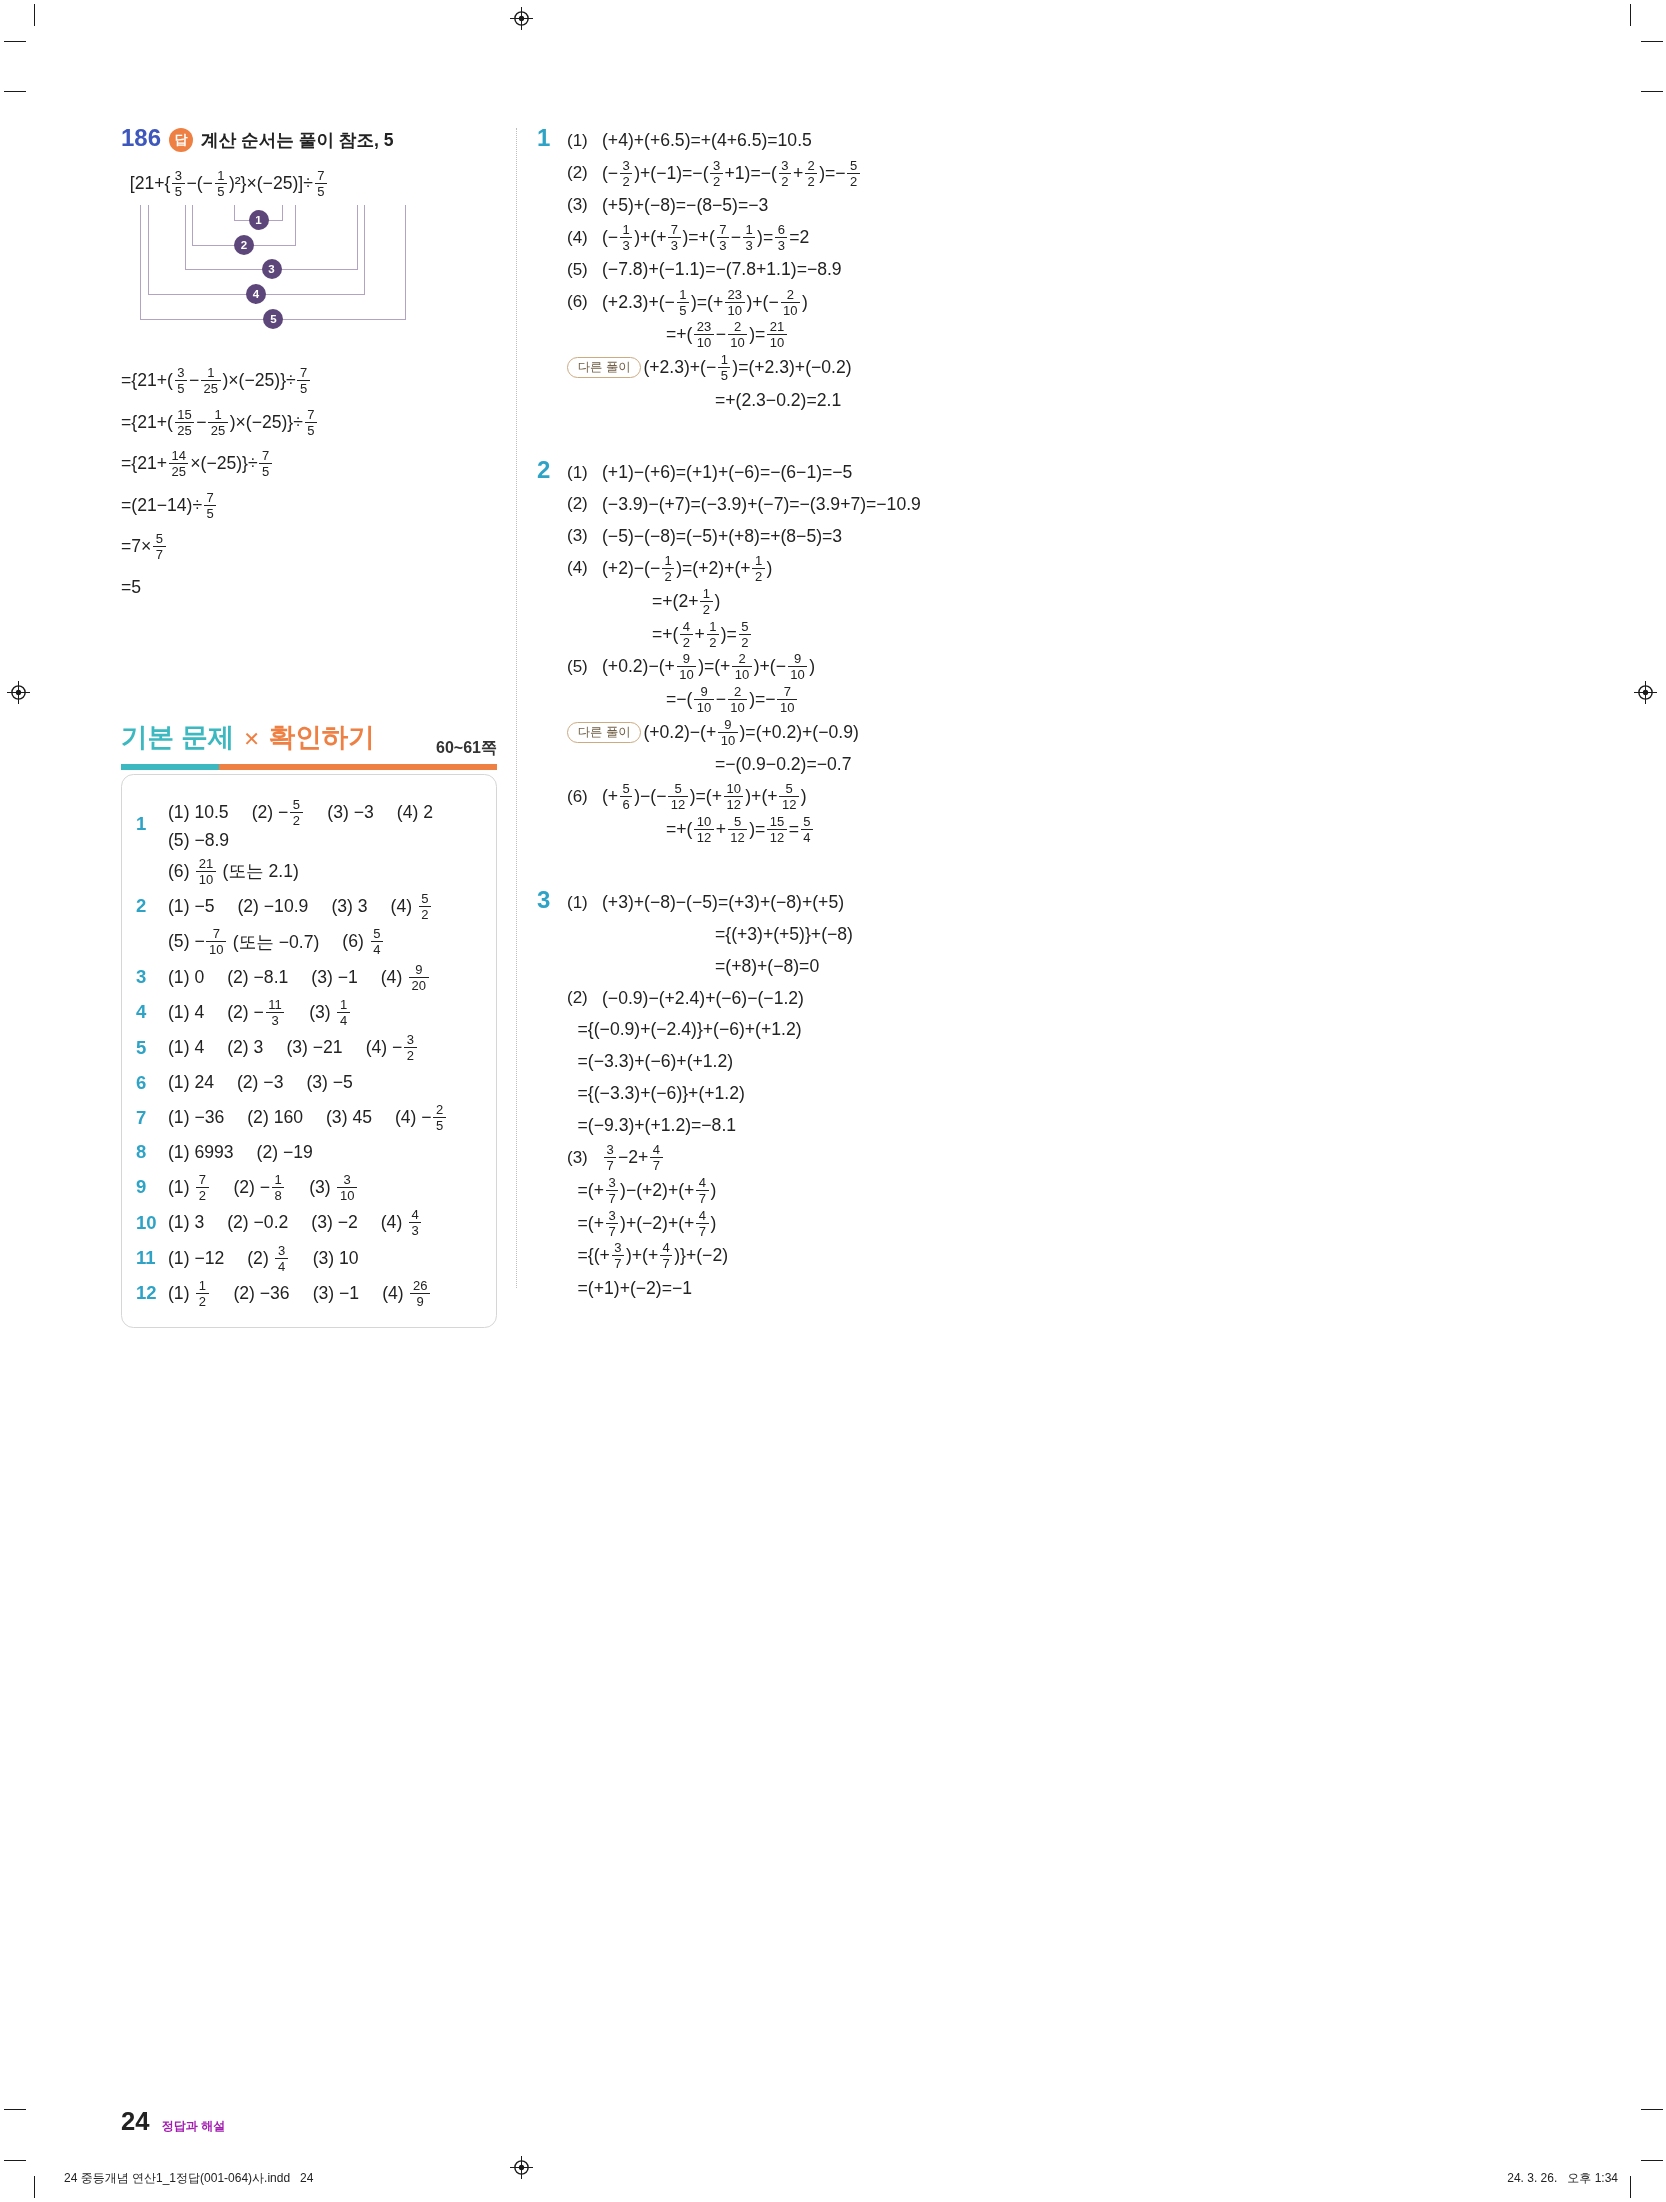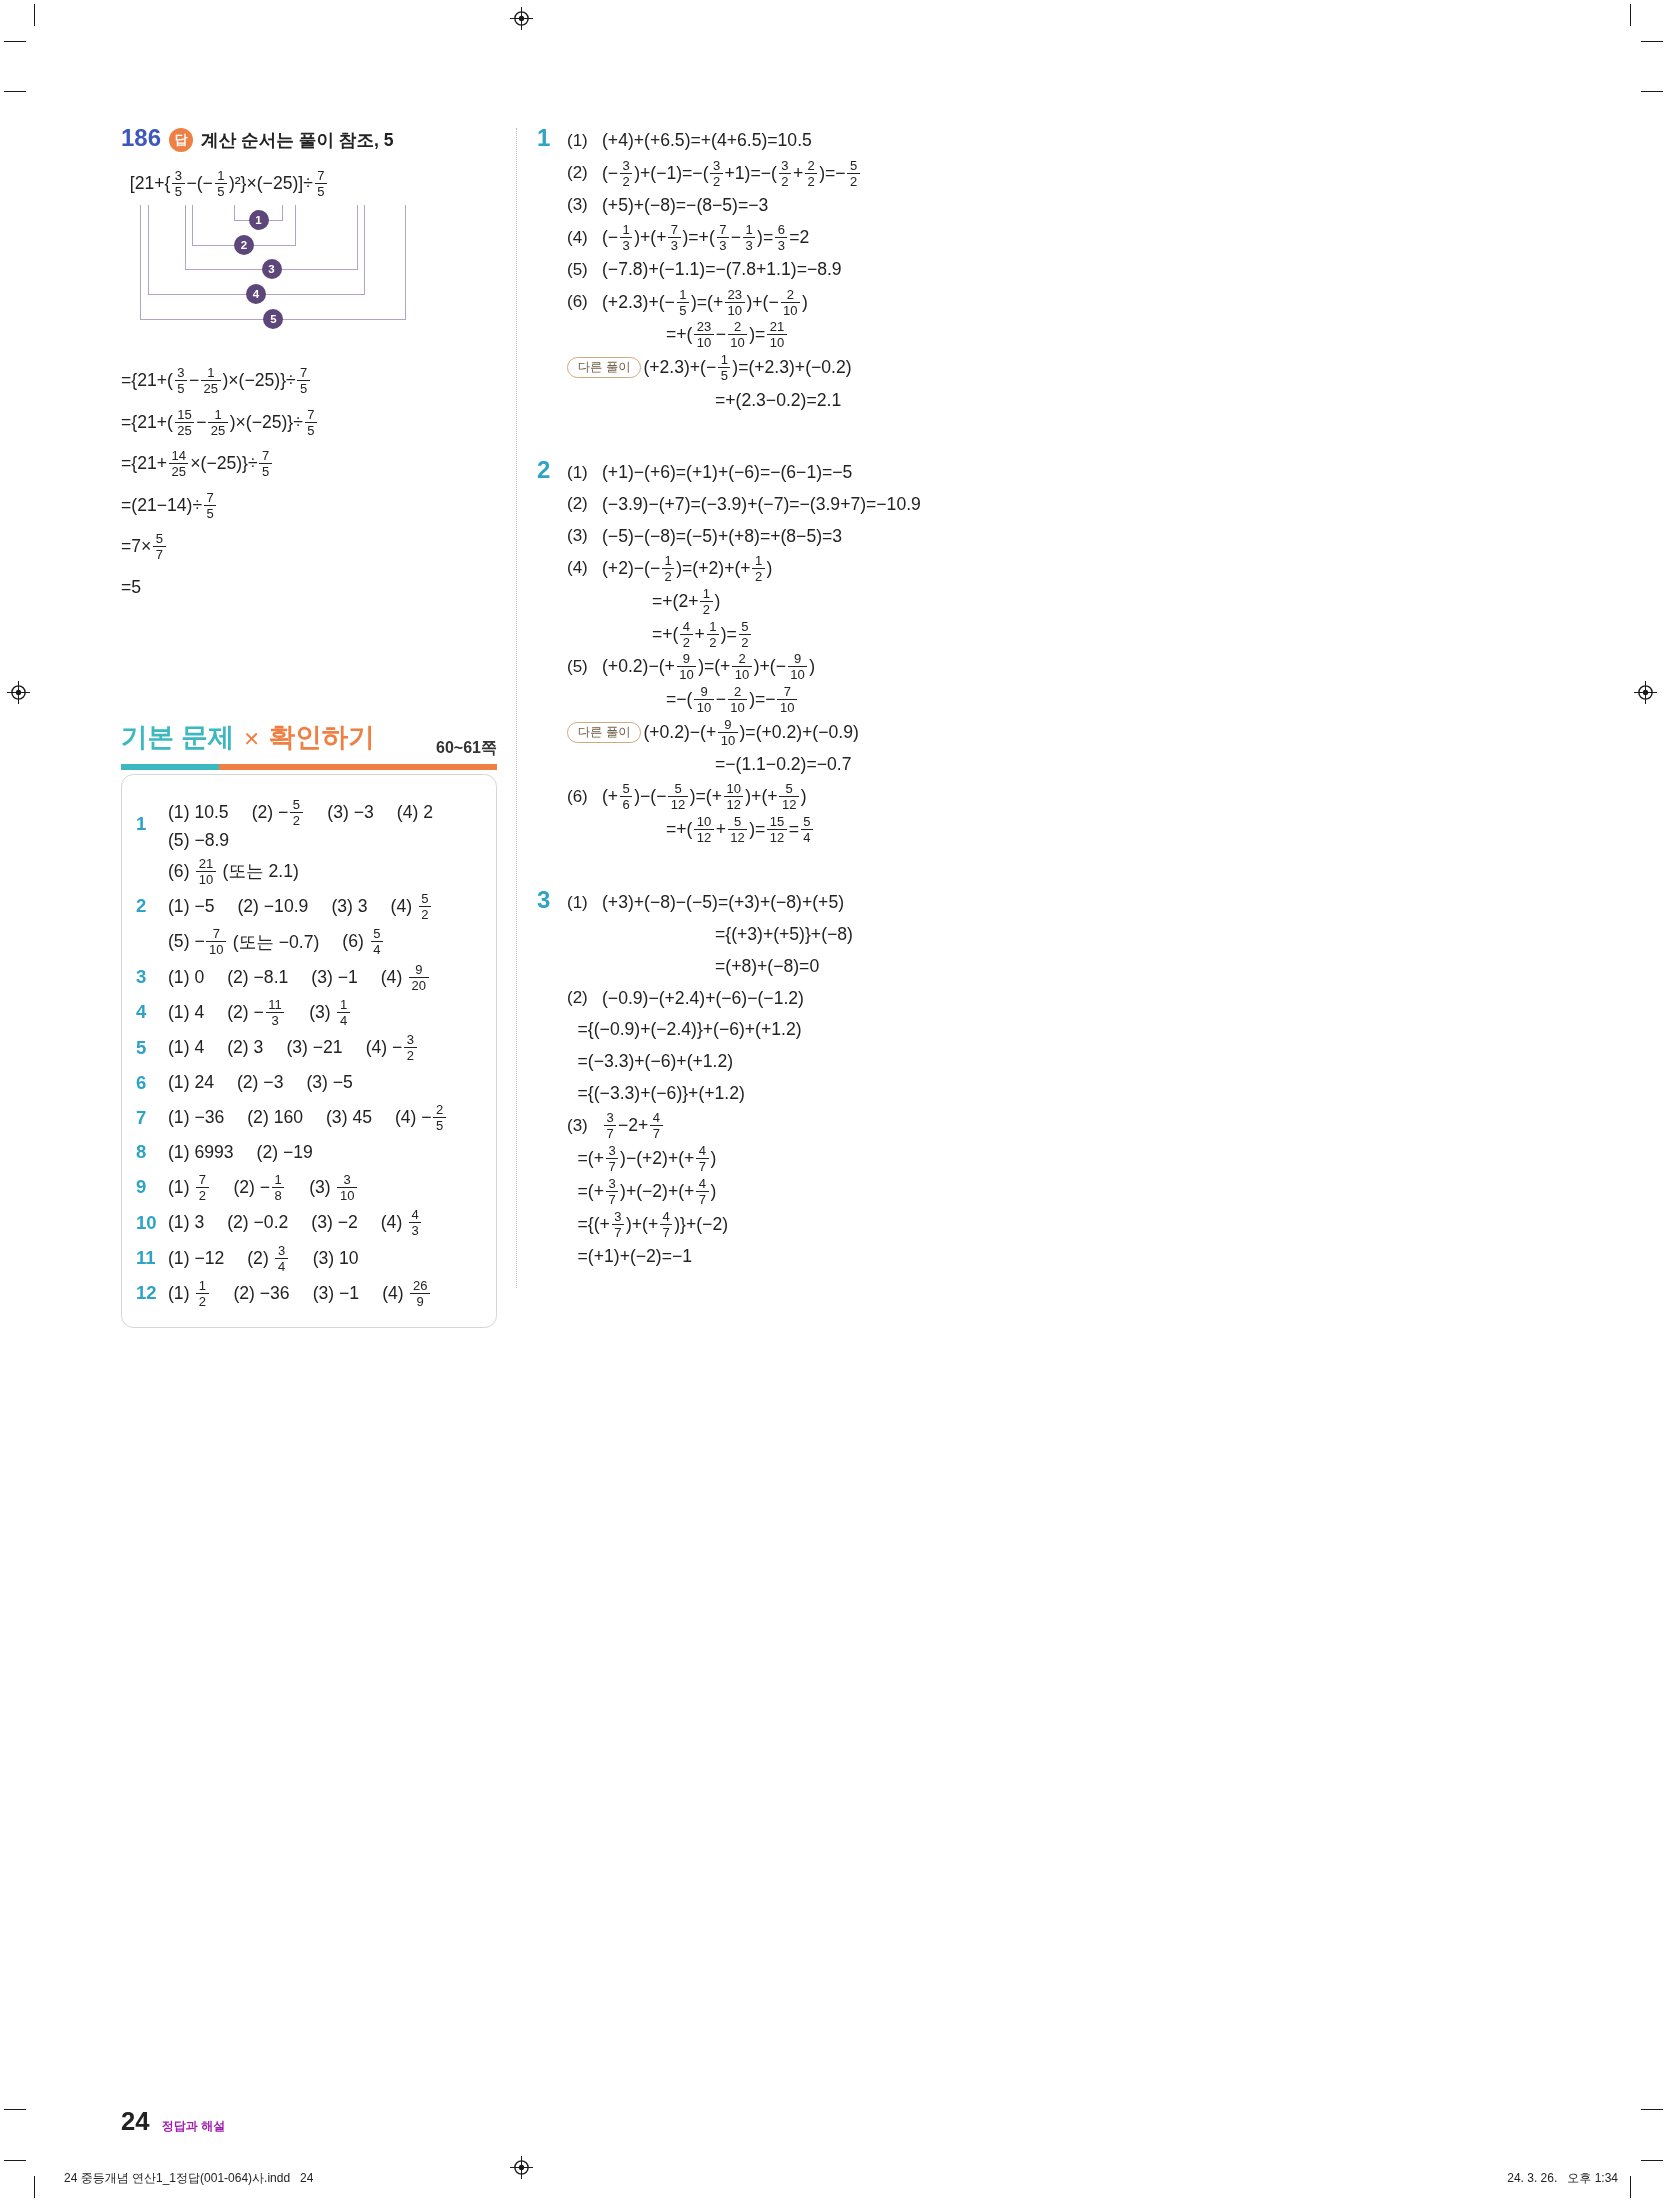--- a/index.html
+++ b/index.html
@@ -405,21 +405,21 @@
               <span class="mtext">(+0.2)−(+<span class="frac"><span class="fnum">9</span><span class="fden">10</span></span>)=(+<span class="frac"><span class="fnum">2</span><span class="fden">10</span></span>)+(−<span class="frac"><span class="fnum">9</span><span class="fden">10</span></span>)</span>
             </div>
             <div class="mline ind-3">
               <span class="mtext">=−(<span class="frac"><span class="fnum">9</span><span class="fden">10</span></span>−<span class="frac"><span class="fnum">2</span><span class="fden">10</span></span>)=−<span class="frac"><span class="fnum">7</span><span class="fden">10</span></span></span>
             </div>
             <div class="mline">
               <span class="alt-badge">다른 풀이</span>
               <span class="mtext">(+0.2)−(+<span class="frac"><span class="fnum">9</span><span class="fden">10</span></span>)=(+0.2)+(−0.9)</span>
             </div>
             <div class="mline ind-4">
-              <span class="mtext">=−(1.1−0.2)=−0.7</span>
+              <span class="mtext">=−(0.9−0.2)=−0.7</span>
             </div>
             <div class="mline">
               <span class="mlabel">(6)</span>
               <span class="mtext">(+<span class="frac"><span class="fnum">5</span><span class="fden">6</span></span>)−(−<span class="frac"><span class="fnum">5</span><span class="fden">12</span></span>)=(+<span class="frac"><span class="fnum">10</span><span class="fden">12</span></span>)+(+<span class="frac"><span class="fnum">5</span><span class="fden">12</span></span>)</span>
             </div>
             <div class="mline ind-3">
               <span class="mtext">=+(<span class="frac"><span class="fnum">10</span><span class="fden">12</span></span>+<span class="frac"><span class="fnum">5</span><span class="fden">12</span></span>)=<span class="frac"><span class="fnum">15</span><span class="fden">12</span></span>=<span class="frac"><span class="fnum">5</span><span class="fden">4</span></span></span>
             </div>
           </div>
         </div>
@@ -441,20 +441,23 @@
               <span class="mtext">(−0.9)−(+2.4)+(−6)−(−1.2)</span>
             </div>
             <div class="mline ind-1">
               <span class="mtext">={(−0.9)+(−2.4)}+(−6)+(+1.2)</span>
             </div>
             <div class="mline ind-1">
               <span class="mtext">=(−3.3)+(−6)+(+1.2)</span>
             </div>
             <div class="mline ind-1">
               <span class="mtext">={(−3.3)+(−6)}+(+1.2)</span>
+            </div>
+            <div class="mline ind-1">
+              <span class="mtext">=(−9.3)+(+1.2)=−8.1</span>
             </div>
             <div class="mline">
               <span class="mlabel">(3)</span>
               <span class="mtext"><span class="frac"><span class="fnum">3</span><span class="fden">7</span></span>−2+<span class="frac"><span class="fnum">4</span><span class="fden">7</span></span></span>
             </div>
             <div class="mline ind-1">
               <span class="mtext">=(+<span class="frac"><span class="fnum">3</span><span class="fden">7</span></span>)−(+2)+(+<span class="frac"><span class="fnum">4</span><span class="fden">7</span></span>)</span>
             </div>
             <div class="mline ind-1">
               <span class="mtext">=(+<span class="frac"><span class="fnum">3</span><span class="fden">7</span></span>)+(−2)+(+<span class="frac"><span class="fnum">4</span><span class="fden">7</span></span>)</span>

